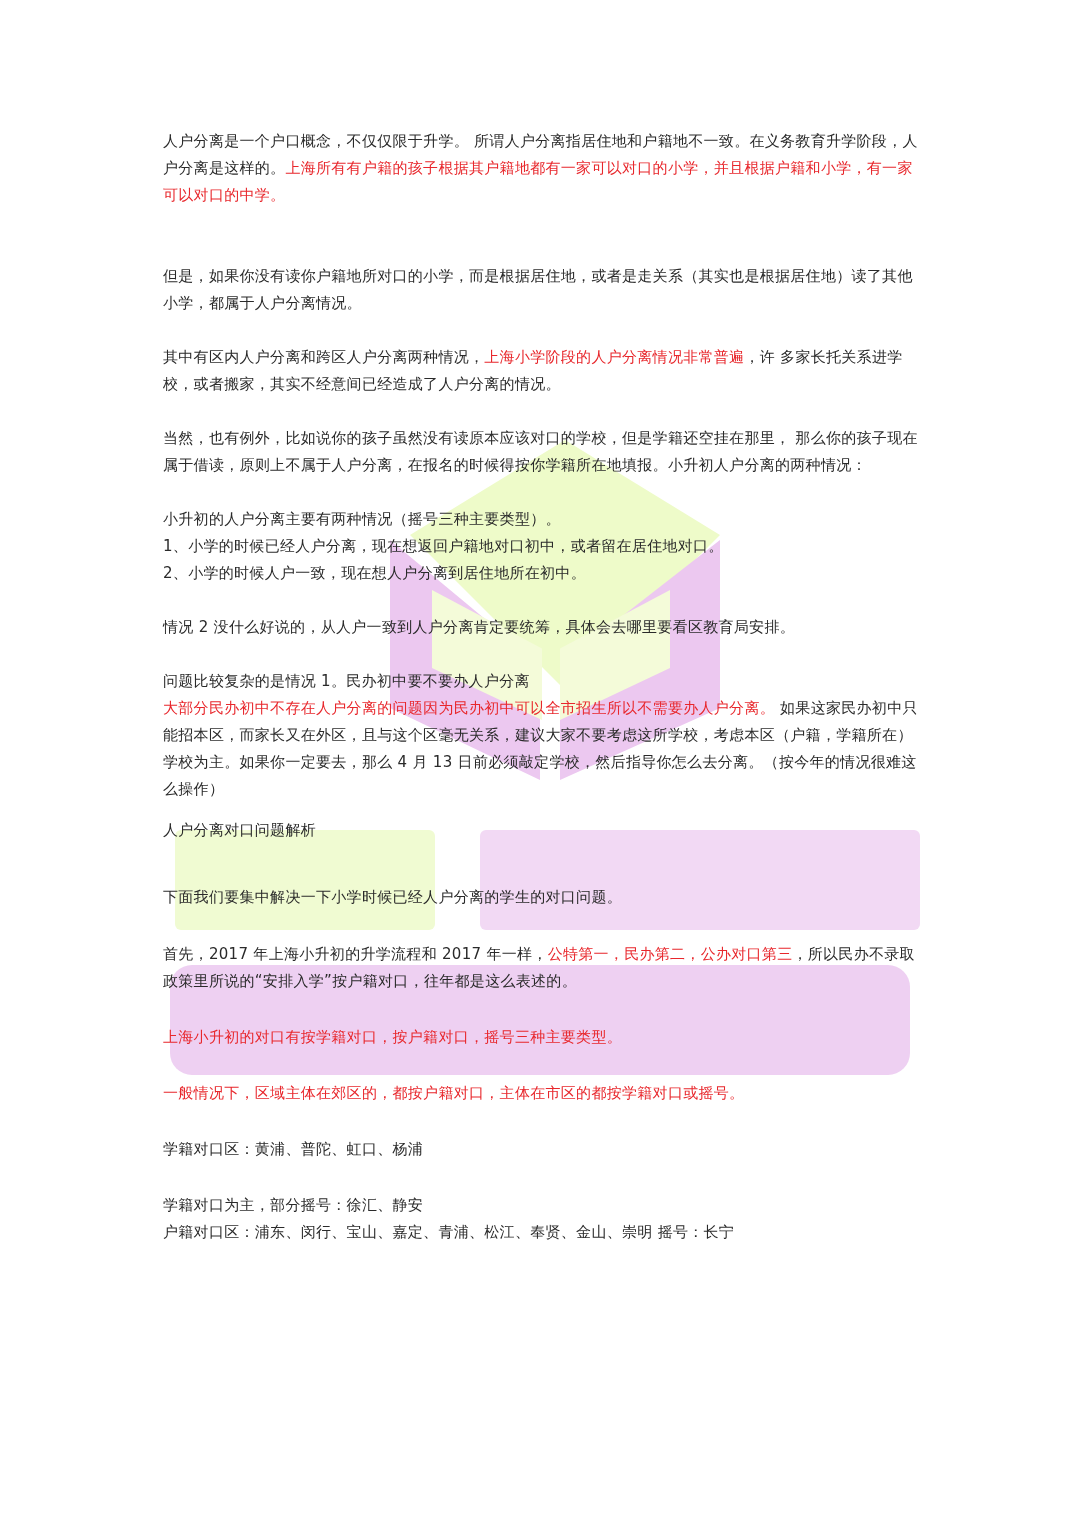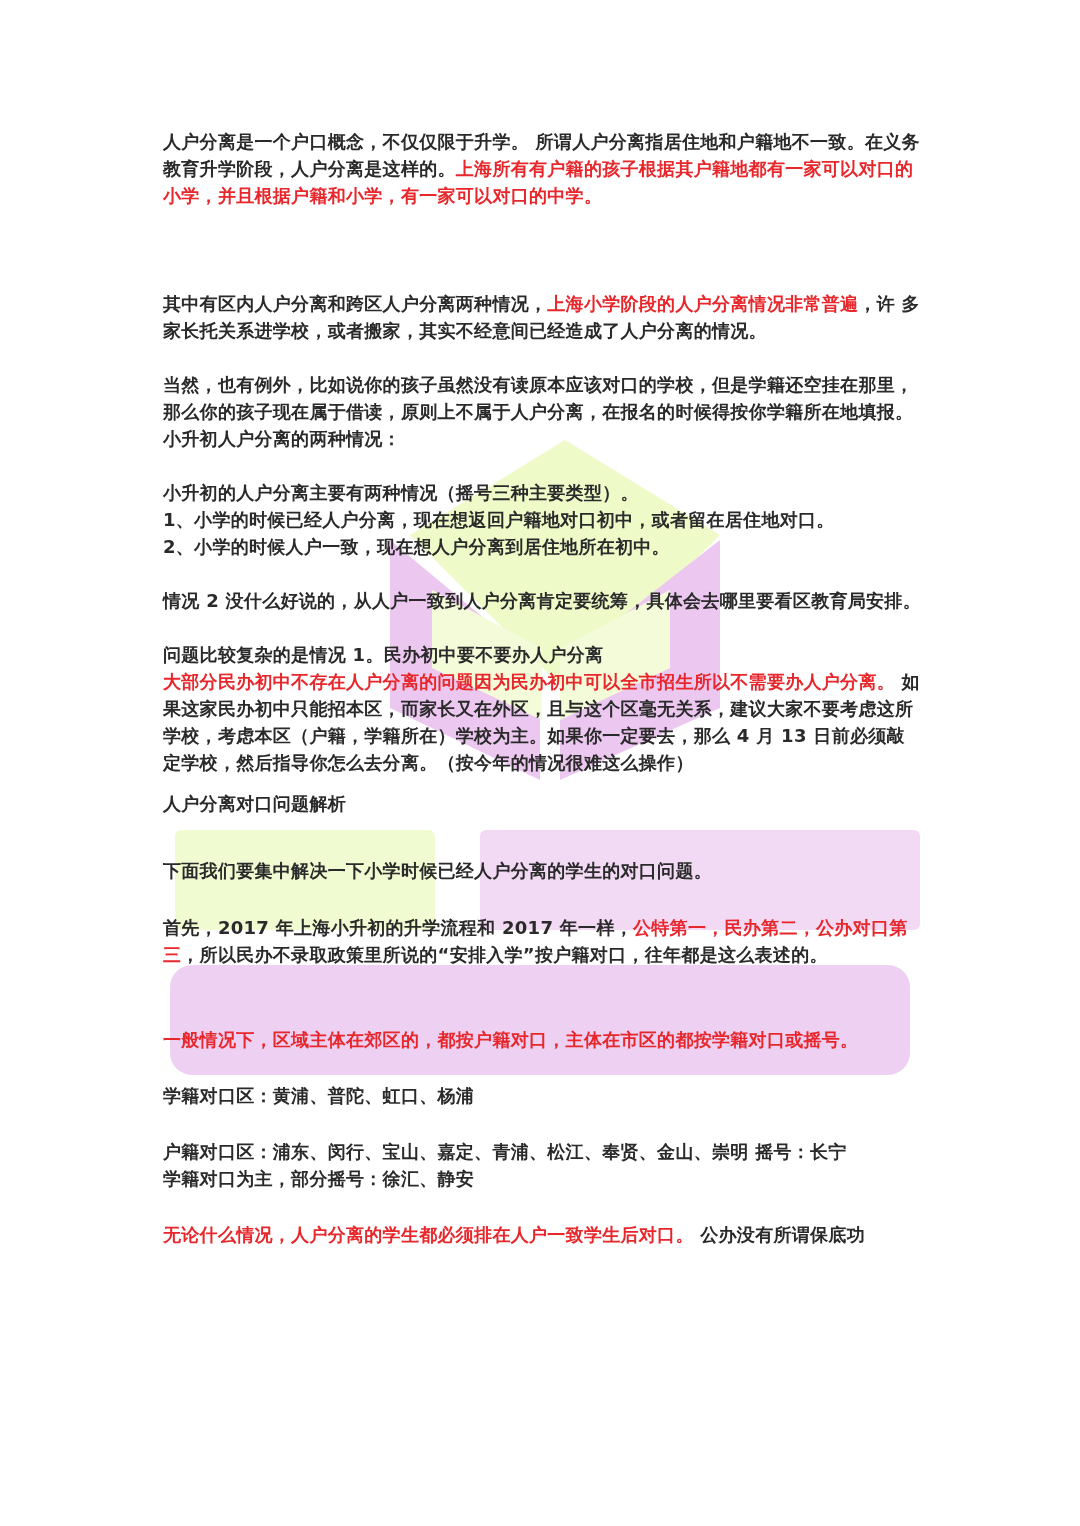--- a/index.html
+++ b/index.html
@@ -27,21 +27,21 @@
   .wm-inner-right {
     position: absolute; left: 560px; top: 590px; width: 110px; height: 130px;
     background: #f4fbd9; clip-path: polygon(100% 0, 0 45%, 0 100%, 100% 60%);
   }
   .wm-text-green { position: absolute; left: 175px; top: 830px; width: 260px; height: 100px; background: #f0fbd2; border-radius: 6px; }
   .wm-text-purple { position: absolute; left: 480px; top: 830px; width: 440px; height: 100px; background: #f2d9f4; border-radius: 6px; }
   .wm-banner { position: absolute; left: 170px; top: 965px; width: 740px; height: 110px; background: #eed0f2; border-radius: 22px; }
 
   .content {
     position: absolute; left: 163px; top: 128px; width: 760px; z-index: 1;
-    font-size: 18px; line-height: 27px; color: #2a2a2a; letter-spacing: 0.3px; font-weight: bold;
+    font-size: 15px; line-height: 27px; color: #2a2a2a; letter-spacing: 0.3px;
   }
   .content p { margin: 0; }
   .gap { height: 27px; }
   .red { color: #e8272c; }
 </style>
 </head>
 <body>
 
 <div class="watermark">
   <div class="wm-top"></div>
@@ -53,20 +53,21 @@
   <div class="wm-text-purple"></div>
   <div class="wm-banner"></div>
 </div>
 
 <div class="content">
   <p>
     <span>人户分离是一个户口概念，不仅仅限于升学。 所谓人户分离指居住地和户籍地不一致。在义务教育升学阶段，人户分离是这样的。</span><span class="red">上海所有有户籍的孩子根据其户籍地都有一家可以对口的小学，并且根据户籍和小学，有一家可以对口的中学。</span>
   </p>
   <div class="gap"></div>
   <div class="gap"></div>
+  <p>但是，如果你没有读你户籍地所对口的小学，而是根据居住地，或者是走关系（其实也是根据居住地）读了其他小学，都属于人户分离情况。</p>
   <div class="gap"></div>
   <p>
     <span>其中有区内人户分离和跨区人户分离两种情况，</span><span class="red">上海小学阶段的人户分离情况非常普遍</span><span>，许   多家长托关系进学校，或者搬家，其实不经意间已经造成了人户分离的情况。</span>
   </p>
   <div class="gap"></div>
   <p>当然，也有例外，比如说你的孩子虽然没有读原本应该对口的学校，但是学籍还空挂在那里，    那么你的孩子现在属于借读，原则上不属于人户分离，在报名的时候得按你学籍所在地填报。小升初人户分离的两种情况：</p>
   <div class="gap"></div>
   <p>小升初的人户分离主要有两种情况（摇号三种主要类型）。</p>
   <p>1、小学的时候已经人户分离，现在想返回户籍地对口初中，或者留在居住地对口。</p>
   <p>2、小学的时候人户一致，现在想人户分离到居住地所在初中。</p>
@@ -79,24 +80,22 @@
   </p>
   <div class="gap" style="height:14px"></div>
   <p>人户分离对口问题解析</p>
   <div class="gap" style="height:40px"></div>
   <p>下面我们要集中解决一下小学时候已经人户分离的学生的对口问题。</p>
   <div class="gap" style="height:30px"></div>
   <p>
     <span>首先，2017 年上海小升初的升学流程和 2017 年一样，</span><span class="red">公特第一，民办第二，公办对口第三</span><span>，所以民办不录取政策里所说的“安排入学”按户籍对口，往年都是这么表述的。</span>
   </p>
   <div class="gap" style="height:29px"></div>
+  <p class="red">上海小升初的对口有按学籍对口，按户籍对口，摇号三种主要类型。</p>
   <div class="gap" style="height:29px"></div>
   <p class="red">一般情况下，区域主体在郊区的，都按户籍对口，主体在市区的都按学籍对口或摇号。</p>
   <div class="gap" style="height:29px"></div>
   <p>学籍对口区：黄浦、普陀、虹口、杨浦</p>
   <div class="gap" style="height:29px"></div>
+  <p>学籍对口为主，部分摇号：徐汇、静安</p>
   <p>户籍对口区：浦东、闵行、宝山、嘉定、青浦、松江、奉贤、金山、崇明  摇号：长宁</p>
-  <p>学籍对口为主，部分摇号：徐汇、静安</p>
   <div class="gap" style="height:29px"></div>
-  <p>
-    <span class="red">无论什么情况，人户分离的学生都必须排在人户一致学生后对口。</span><span> 公办没有所谓保底功</span>
-  </p>
 </div>
 
 </body></html>

